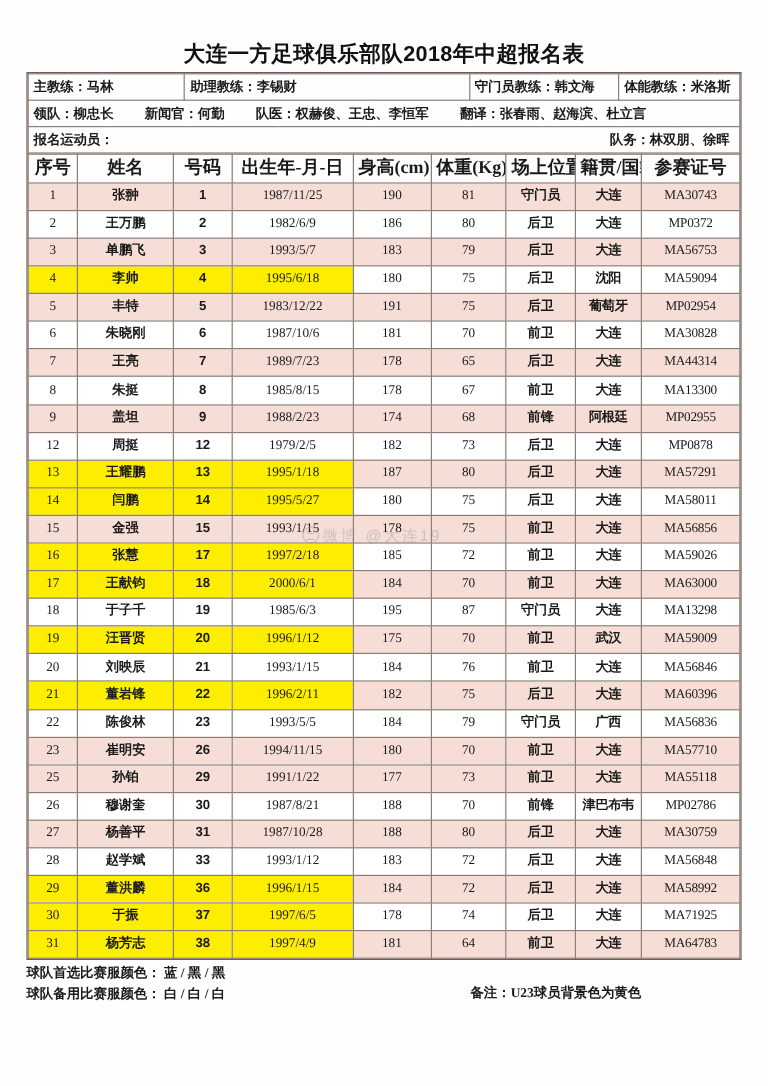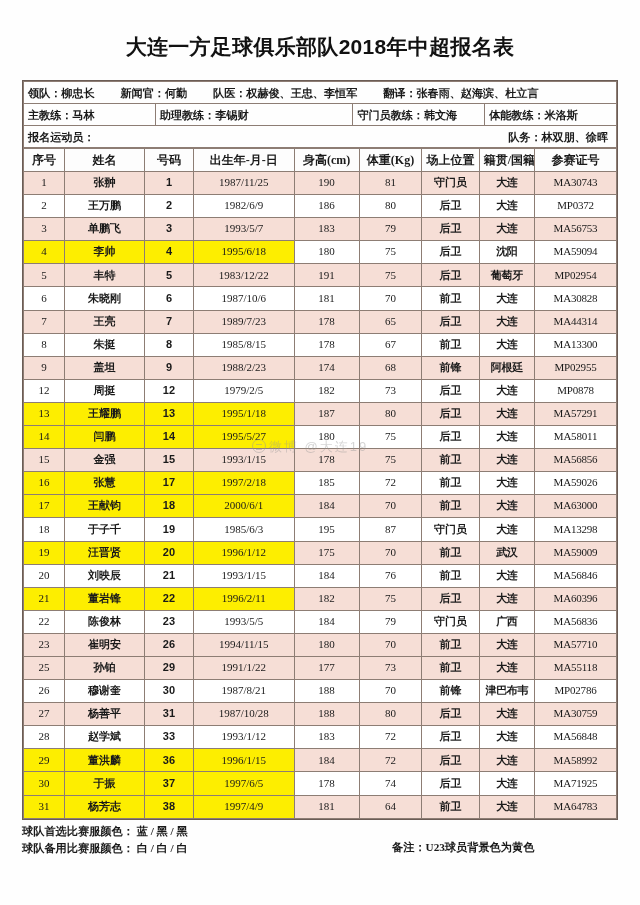--- a/index.html
+++ b/index.html
@@ -18,25 +18,25 @@
     position: relative;
     width: 640px;
     height: 905px;
     background: #fefefe;
     box-sizing: border-box;
   }
 
   
   .title {
     text-align: center;
-    font-size: 21px;
+    font-size: 18px;
     font-weight: bold;
     letter-spacing: 0.3px;
     padding-top: 33px;
-    padding-bottom: 19px;
+    padding-bottom: 3px;
     color: #111;
     font-family: "Liberation Sans", "DejaVu Sans", sans-serif;
   }
 
   
   .sheet {
     margin: 0 22px;
     border: 1.4px solid #6b5c55;
     border-collapse: collapse;
   }
@@ -63,21 +63,21 @@
     letter-spacing: -0.1px;
   }
   .meta-left { text-align: left; padding-left: 5px; }
   .meta-seg { display: inline-block; }
   .seg-space-lg { display: inline-block; width: 26px; }
 
   
   table.roster th {
     height: 18px;
     font-weight: bold;
-    font-size: 12px;
+    font-size: 15px;
     text-align: center;
     background: #fdfdfd;
   }
   table.roster td {
     height: 18.1px;
     text-align: center;
     font-size: 11px;
   }
   .col-idx   { width: 7.0%; }
   .col-name  { width: 15.2%; }
@@ -163,36 +163,36 @@
 
 <div class="page">
 
   <div class="title">大连一方足球俱乐部队2018年中超报名表</div>
 
   <div class="sheet">
 
     <table class="meta">
       <tbody>
           <tr>
-        <td class="meta-left" colspan="9">
-          <span class="meta-seg">领队：</span><span class="meta-seg">柳忠长</span><span class="seg-space-lg"></span><span class="meta-seg">新闻官：</span><span class="meta-seg">何勤</span><span class="seg-space-lg"></span><span class="meta-seg">队医：</span><span class="meta-seg">权赫俊、王忠、李恒军</span><span class="seg-space-lg"></span><span class="meta-seg">翻译：</span><span class="meta-seg">张春雨、赵海滨、杜立言</span>
-        </td>
-      </tr>
-      <tr>
         <td class="meta-left" colspan="2" style="width:22%">
           <span>主教练：</span><span>马林</span>
         </td>
         <td class="meta-left" colspan="3" style="width:40%">
           <span>助理教练：</span><span>李锡财</span>
         </td>
         <td class="meta-left" colspan="2" style="width:21%">
           <span>守门员教练：</span><span>韩文海</span>
         </td>
         <td class="meta-left" colspan="2" style="width:17%">
           <span>体能教练：</span><span>米洛斯</span>
+        </td>
+      </tr>
+      <tr>
+        <td class="meta-left" colspan="9">
+          <span class="meta-seg">领队：</span><span class="meta-seg">柳忠长</span><span class="seg-space-lg"></span><span class="meta-seg">新闻官：</span><span class="meta-seg">何勤</span><span class="seg-space-lg"></span><span class="meta-seg">队医：</span><span class="meta-seg">权赫俊、王忠、李恒军</span><span class="seg-space-lg"></span><span class="meta-seg">翻译：</span><span class="meta-seg">张春雨、赵海滨、杜立言</span>
         </td>
       </tr>
       <tr>
         <td colspan="9" style="position:relative;">
           <span style="float:left">报名运动员：</span>
           <span style="float:right; padding-right:4px;">
             <span>队务：</span><span>林双朋、徐晖</span>
           </span>
         </td>
       </tr>

